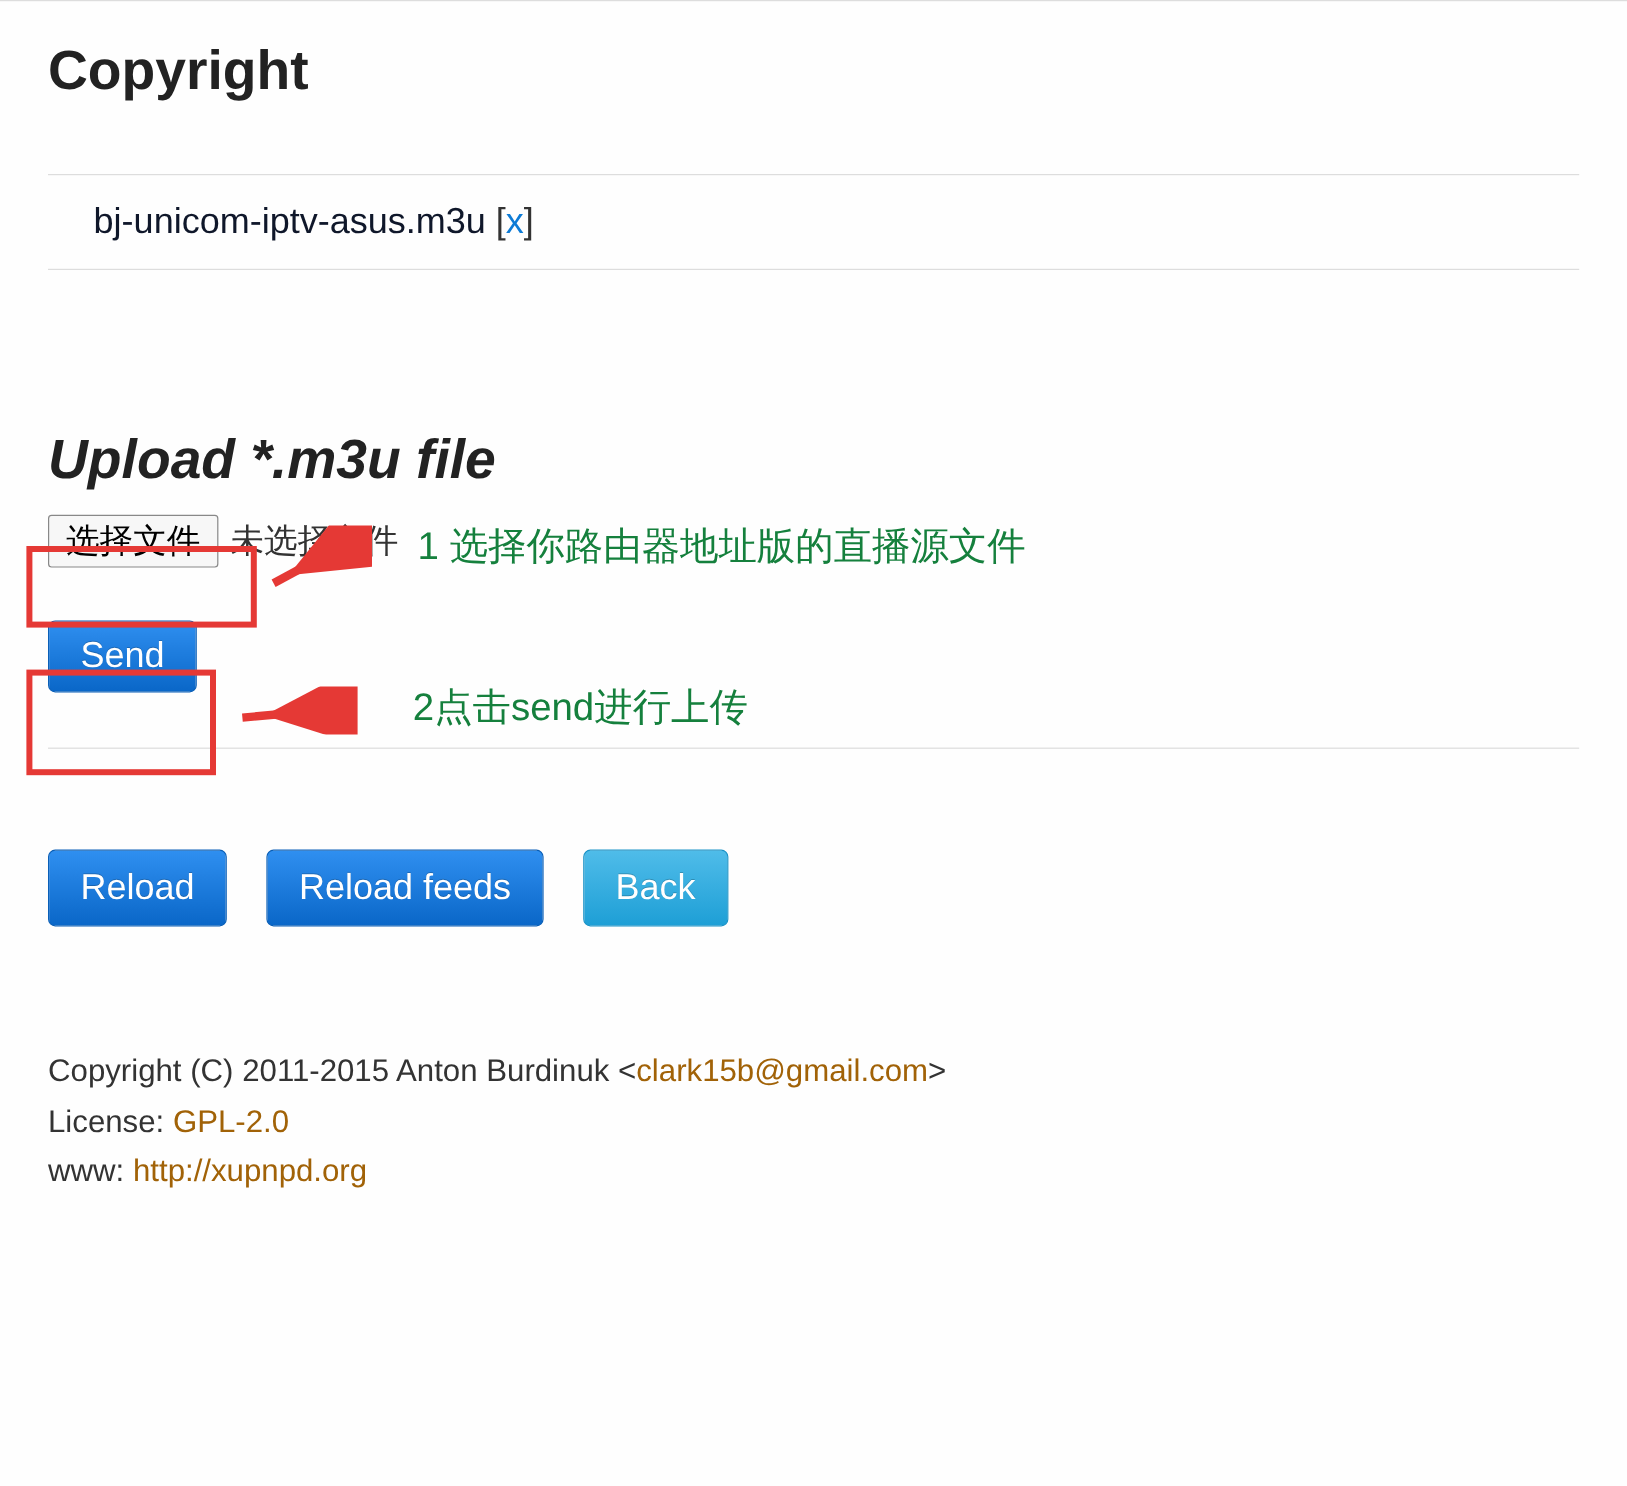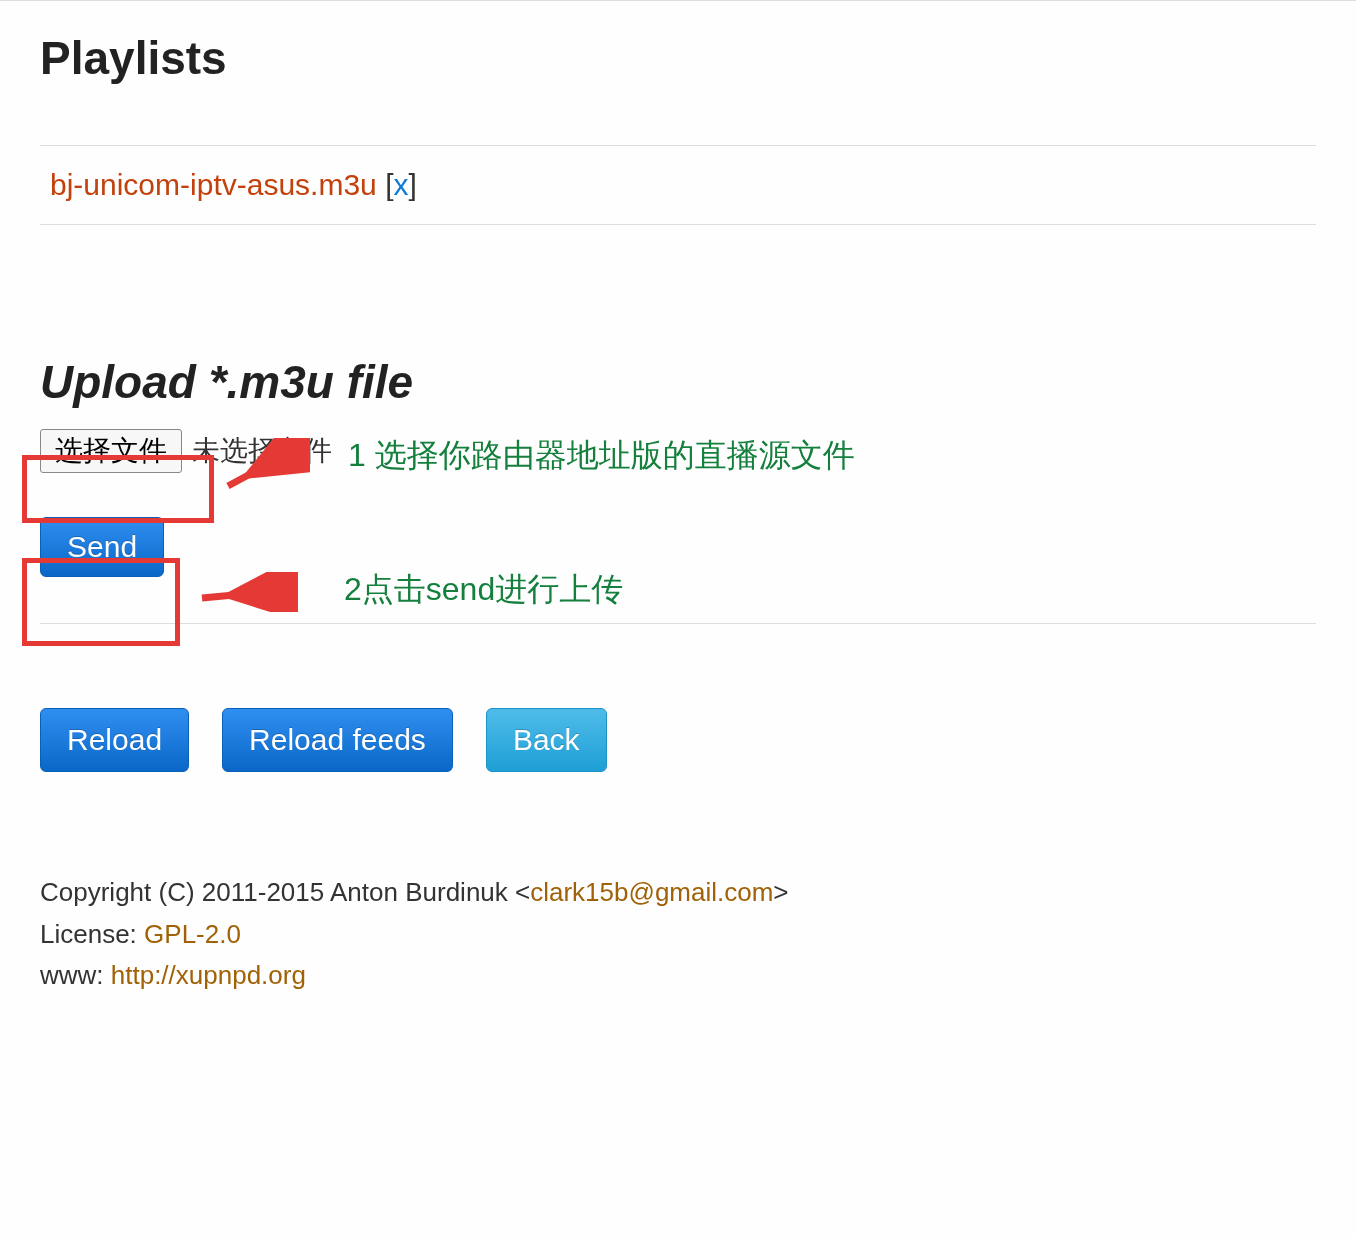--- a/index.html
+++ b/index.html
@@ -29,22 +29,23 @@
   hr.sep {
     border: none;
     border-top: 1px solid #ddd;
     margin: 0;
   }
   .playlist-row {
     padding: 22px 10px;
     font-size: 30px;
   }
   .playlist-row a.filename {
-    color: #c2410c;
+    color: #0f172a;
     text-decoration: none;
+    margin-left: 28px;
   }
   .playlist-row .delete-x {
     color: #0d7bd6;
     cursor: pointer;
   }
   .playlist-row .bracket {
     color: #333;
   }
 
   h2.upload-title {
@@ -171,21 +172,21 @@
   .footer a {
     color: #a16207;
     text-decoration: none;
   }
 </style>
 </head>
 <body>
 
 <div class="page">
 
-  <h2 class="playlists-title">Playlists</h2>
+  <h2 class="playlists-title">Copyright</h2>
 
   <hr class="sep">
   <div class="playlist-row">
     <a href="#" class="filename">bj-unicom-iptv-asus.m3u</a>
     <span class="bracket">[</span><a class="delete-x">x</a><span class="bracket">]</span>
   </div>
   <hr class="sep">
 
   <h2 class="upload-title">Upload *.m3u file</h2>
 

